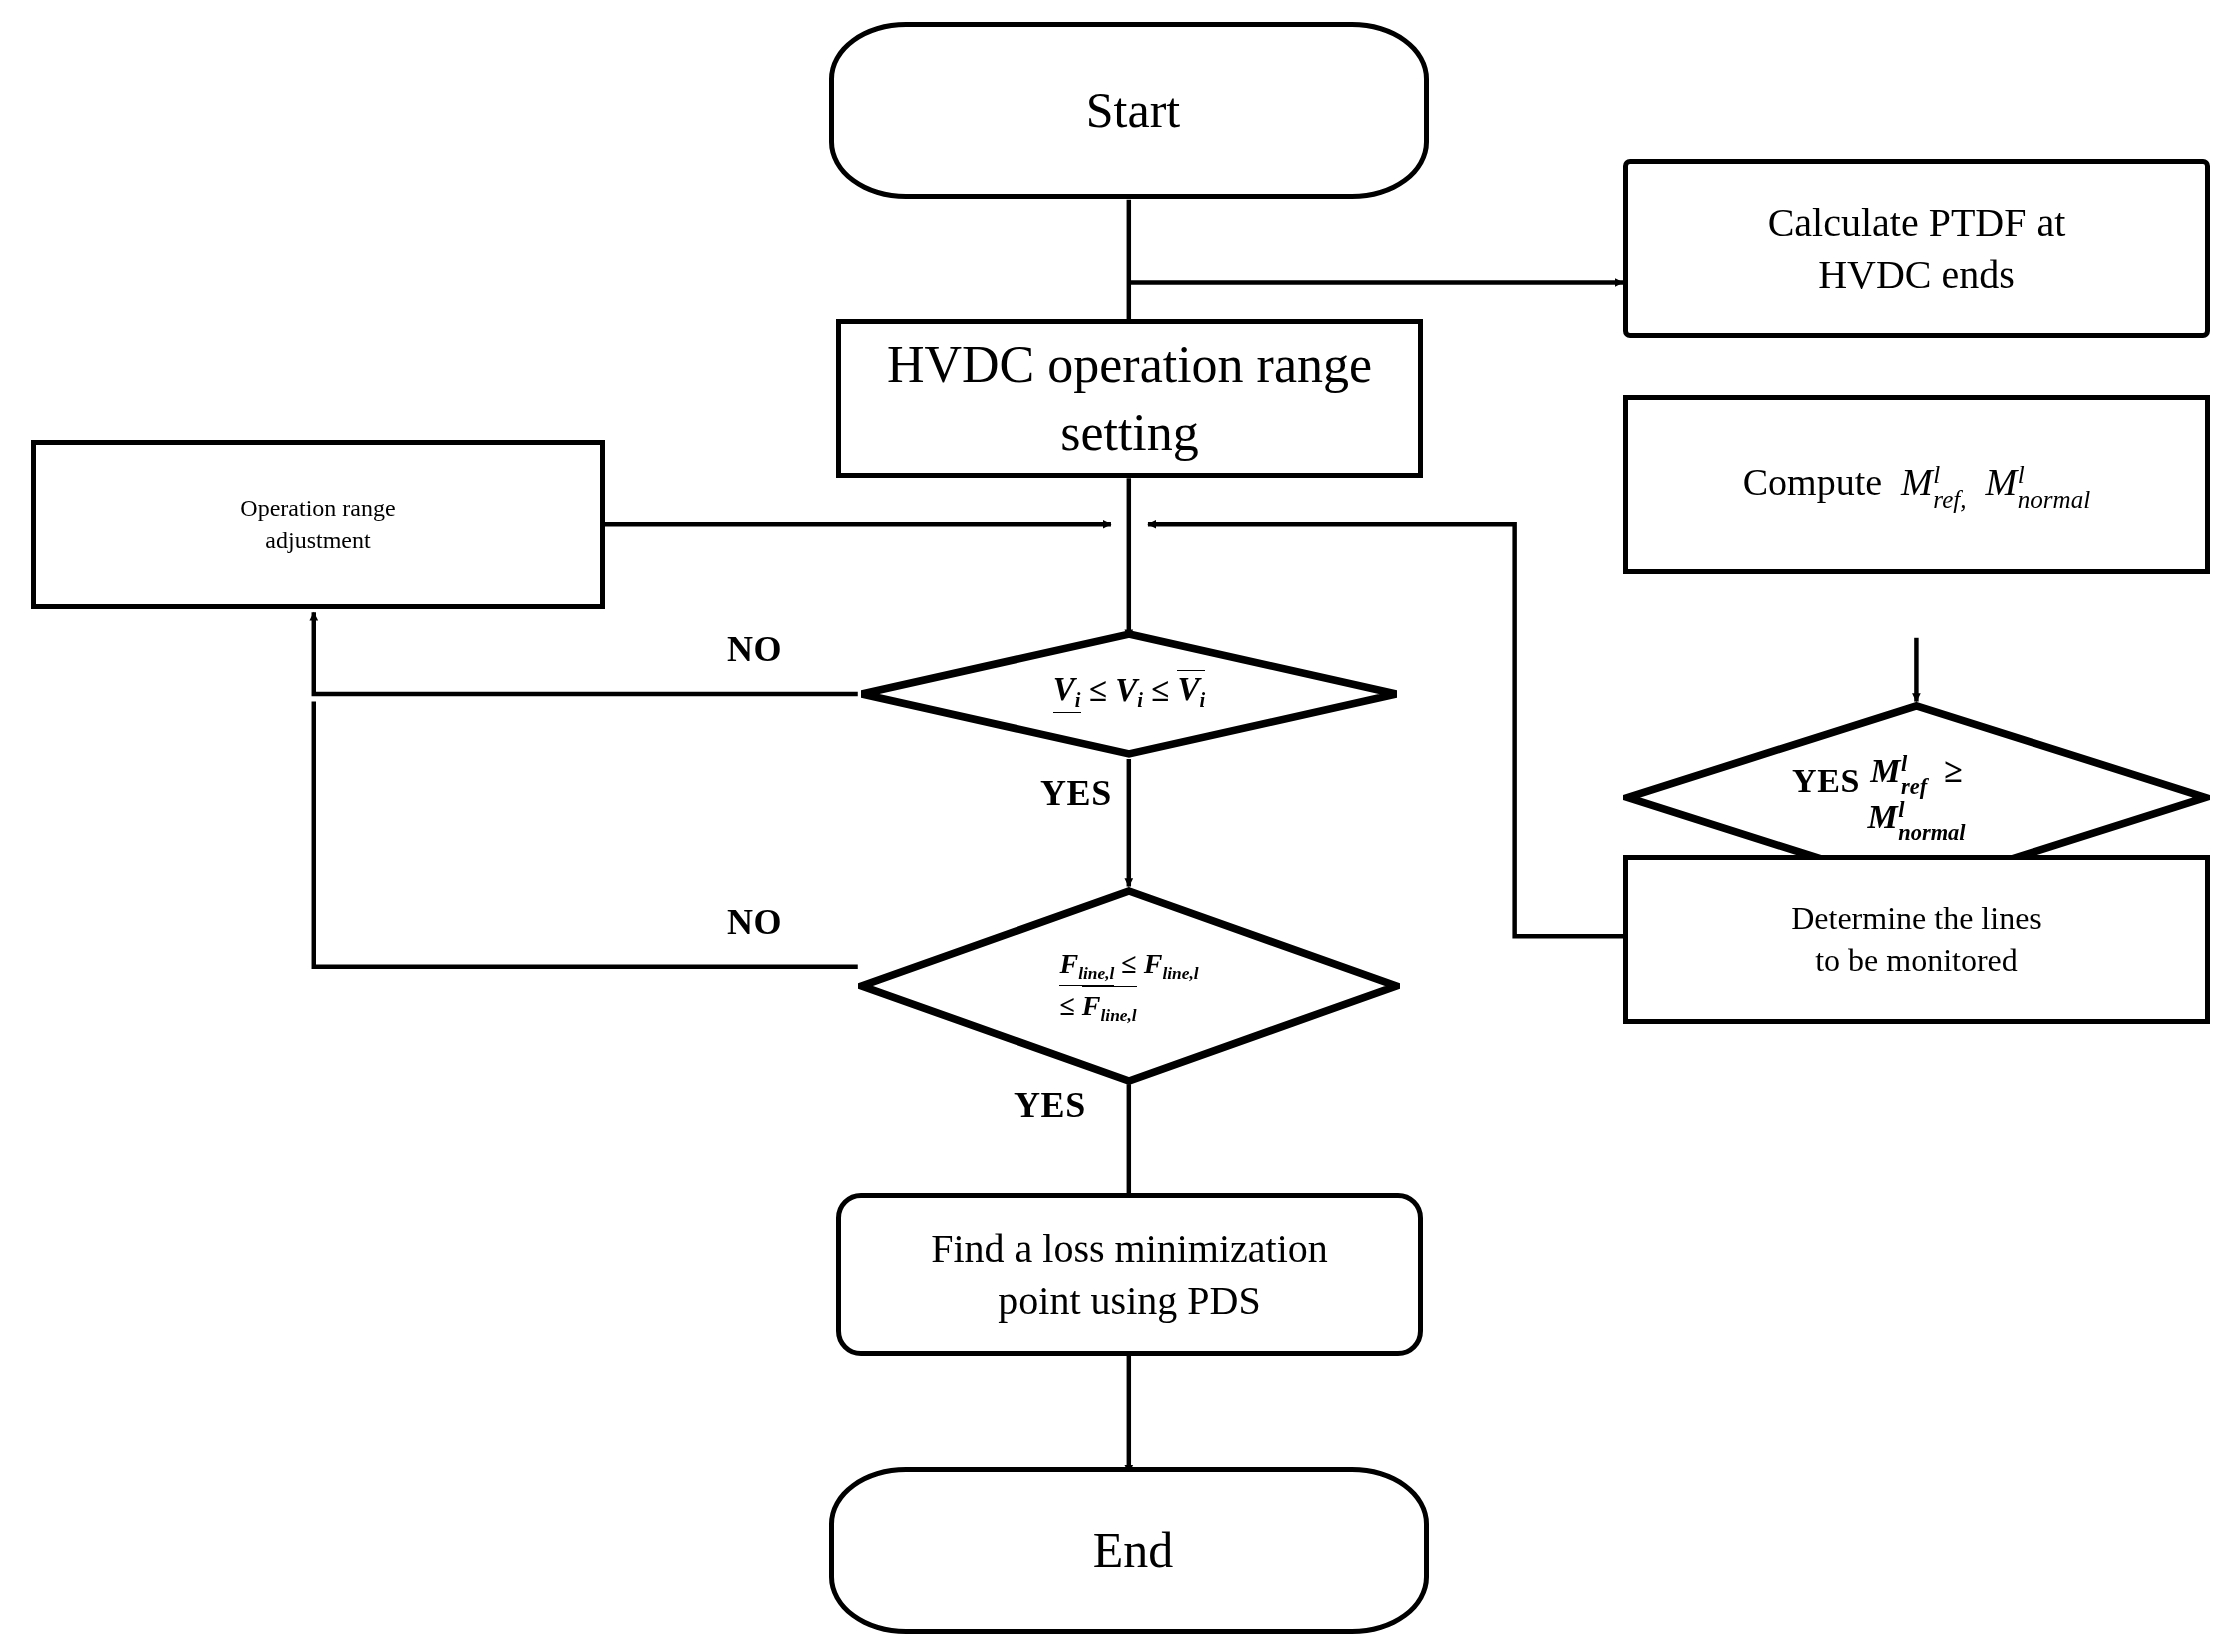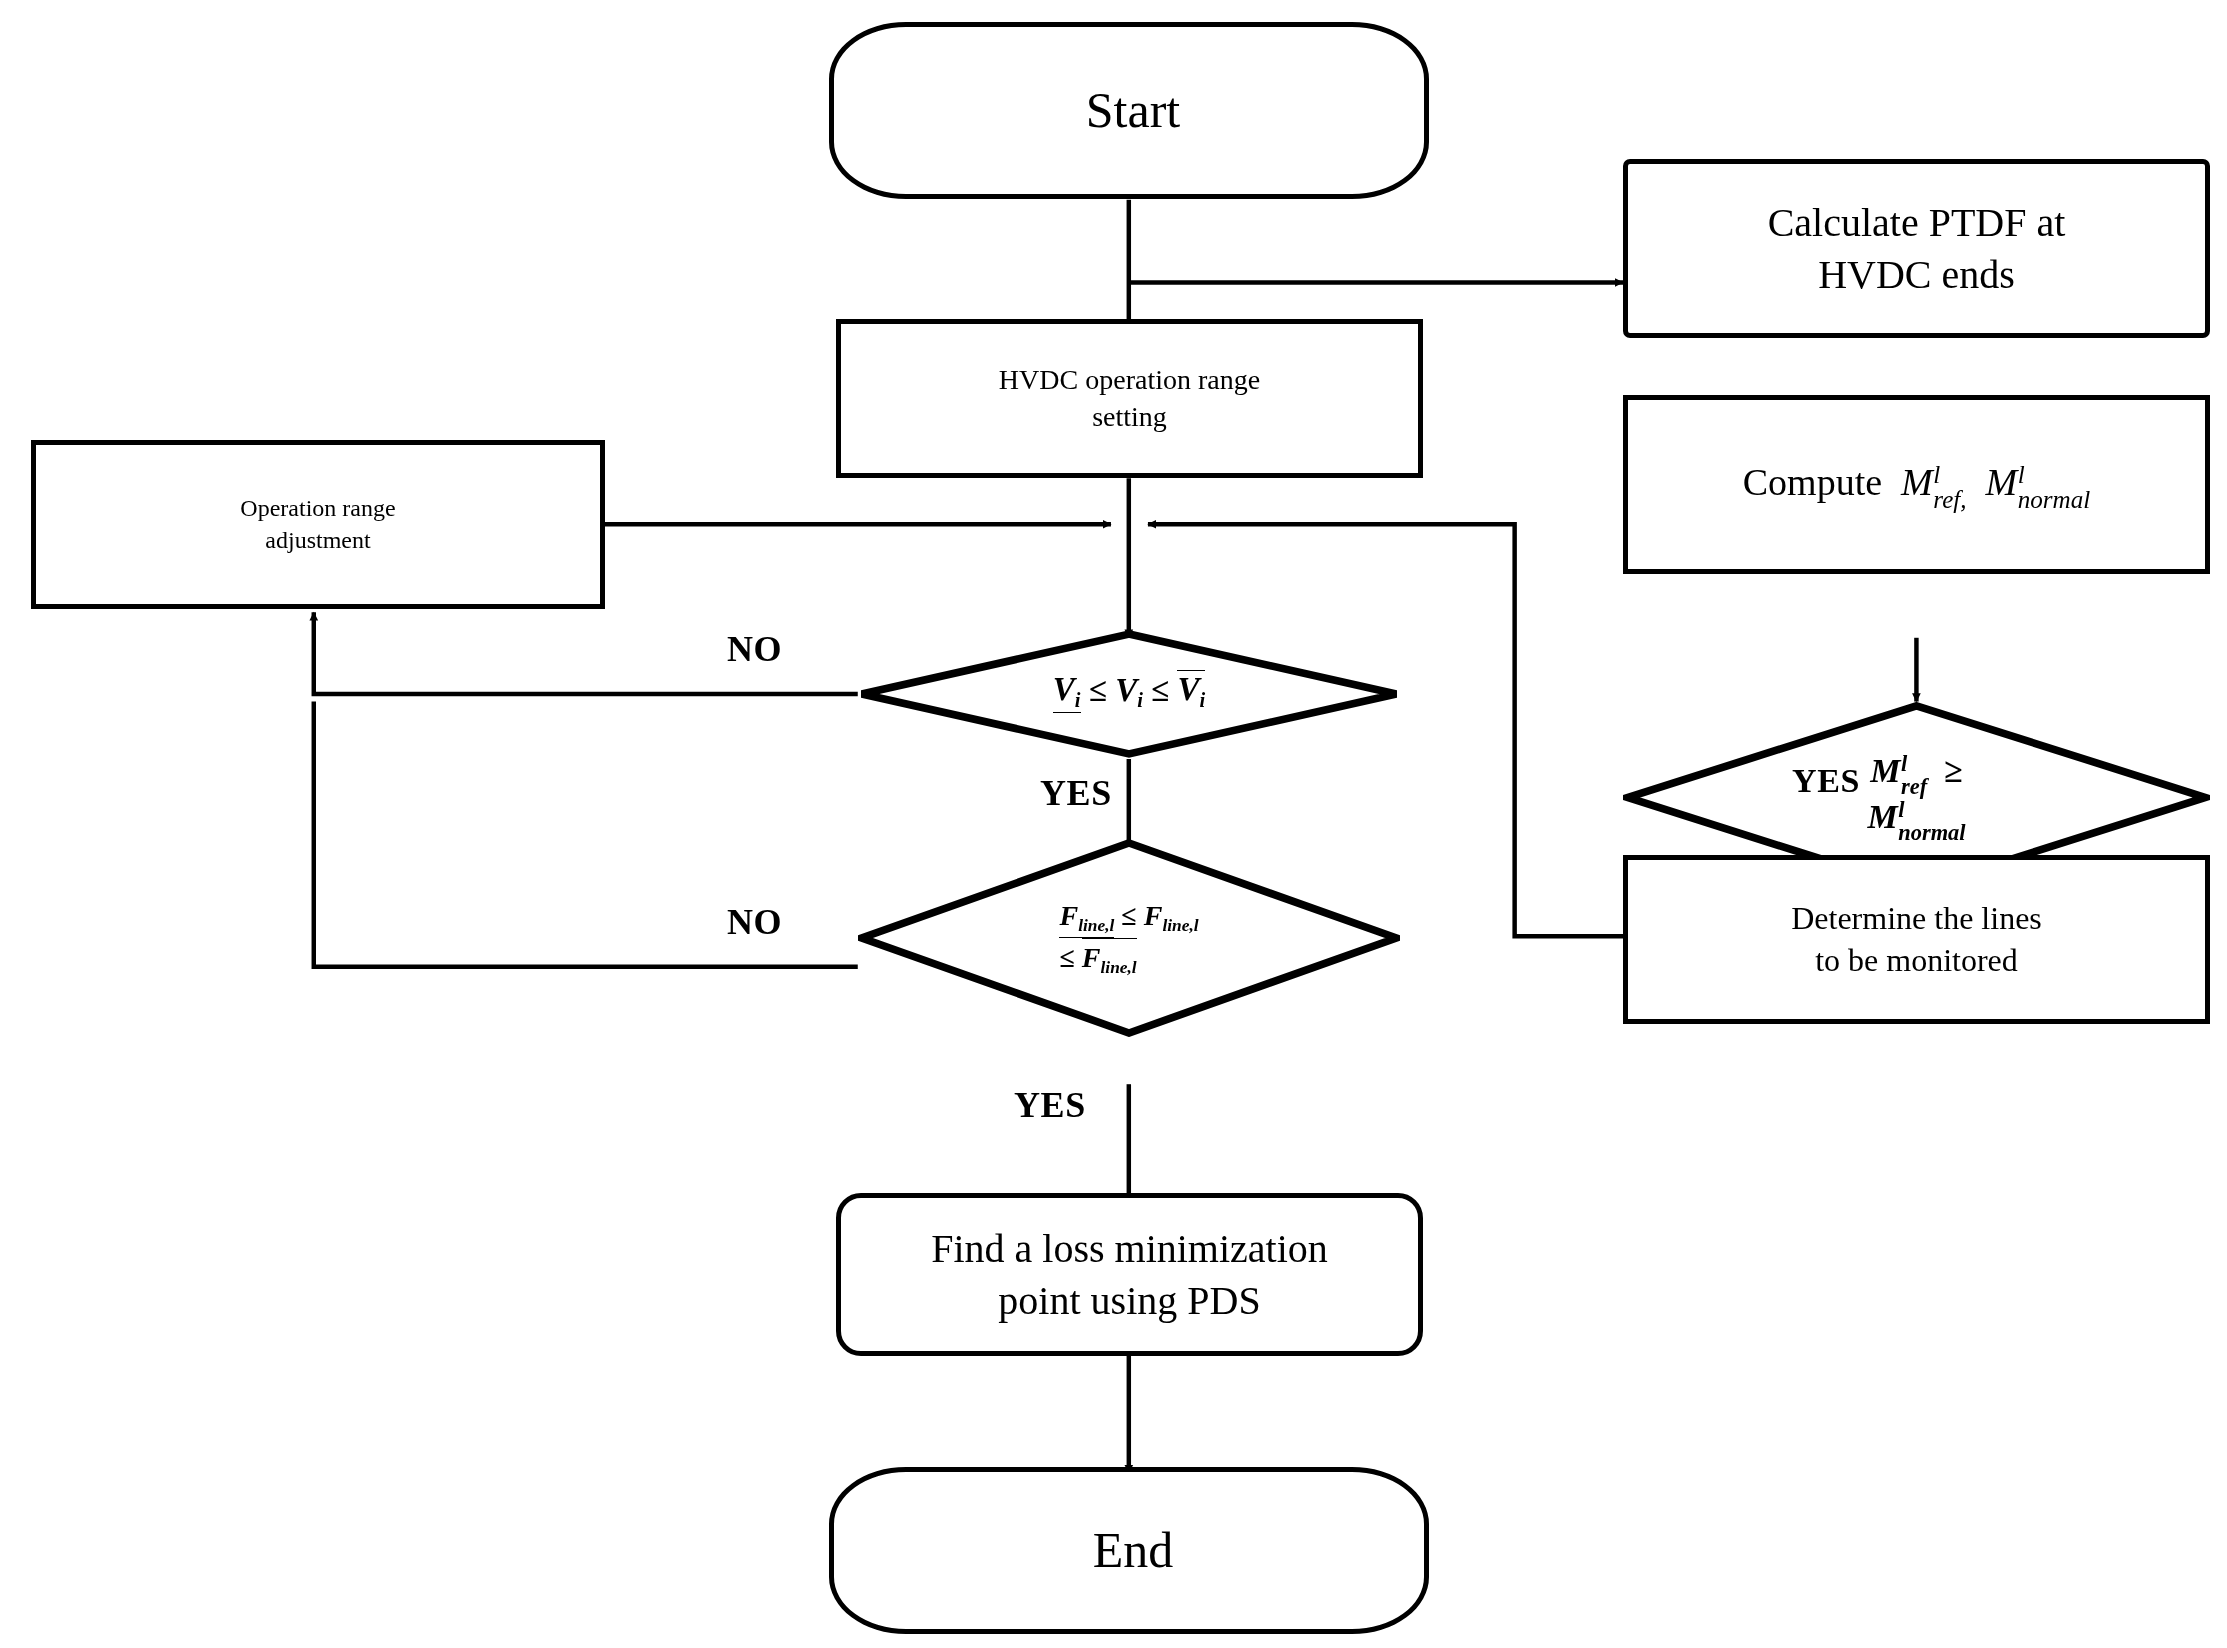--- a/index.html
+++ b/index.html
@@ -124,21 +124,21 @@
       <path d="M3005,1000 L3005,1100" marker-end="url(#ah)"></path>
 
       <path d="M3005,1250 L3005,1340" marker-end="url(#ah)"></path>
     </g>
   </svg>
 
   <div class="node term" style="left:829px; top:22px; width:600px; height:177px; font-size:50px;">
     <span class="lbl">Start</span>
   </div>
 
-  <div class="node proc" style="left:836px; top:319px; width:587px; height:159px; font-size:28px;">
+  <div class="node proc" style="left:836px; top:319px; width:587px; height:159px; font-size:52px;">
     <span class="lbl">
       <span>HVDC operation range</span><br>
       <span>setting</span>
     </span>
   </div>
 
   <div class="node proc" style="left:31px; top:440px; width:574px; height:169px; font-size:24px;">
     <span class="lbl">
       <span>Operation range</span><br>
       <span>adjustment</span>
@@ -202,21 +202,21 @@
         <span>≤</span>
         <span class="mi">V</span><span class="sub">i</span>
         <span>≤</span>
         <span class="ov"><span class="mi">V</span><span class="sub">i</span></span>
       </span>
     </div>
   </div>
   <div class="edge-label" style="left:727px; top:628px; font-size:36px;">NO</div>
   <div class="edge-label" style="left:1040px; top:772px; font-size:36px;">YES</div>
 
-  <div class="dia-wrap" style="left:858px; top:839px; width:542px; height:198px;">
+  <div class="dia-wrap" style="left:858px; top:887px; width:542px; height:198px;">
     <svg width="542" height="198" viewBox="0 0 850 310" xmlns="http://www.w3.org/2000/svg">
       <polygon points="425,6 844,155 425,304 6,155" fill="#fff" stroke="#000" stroke-width="12"></polygon>
     </svg>
     <div class="dia-text" style="font-size:28px;">
       <span style="display:block; line-height:1.28; text-align:left;">
         <span class="nowrap"><span class="un"><span class="mi">F</span><span class="sub">line,l</span></span>
         <span>≤</span>
         <span class="mi">F</span><span class="sub">line,l</span></span><br>
         <span class="nowrap"><span>≤</span>
         <span class="ov"><span class="mi">F</span><span class="sub">line,l</span></span></span>

